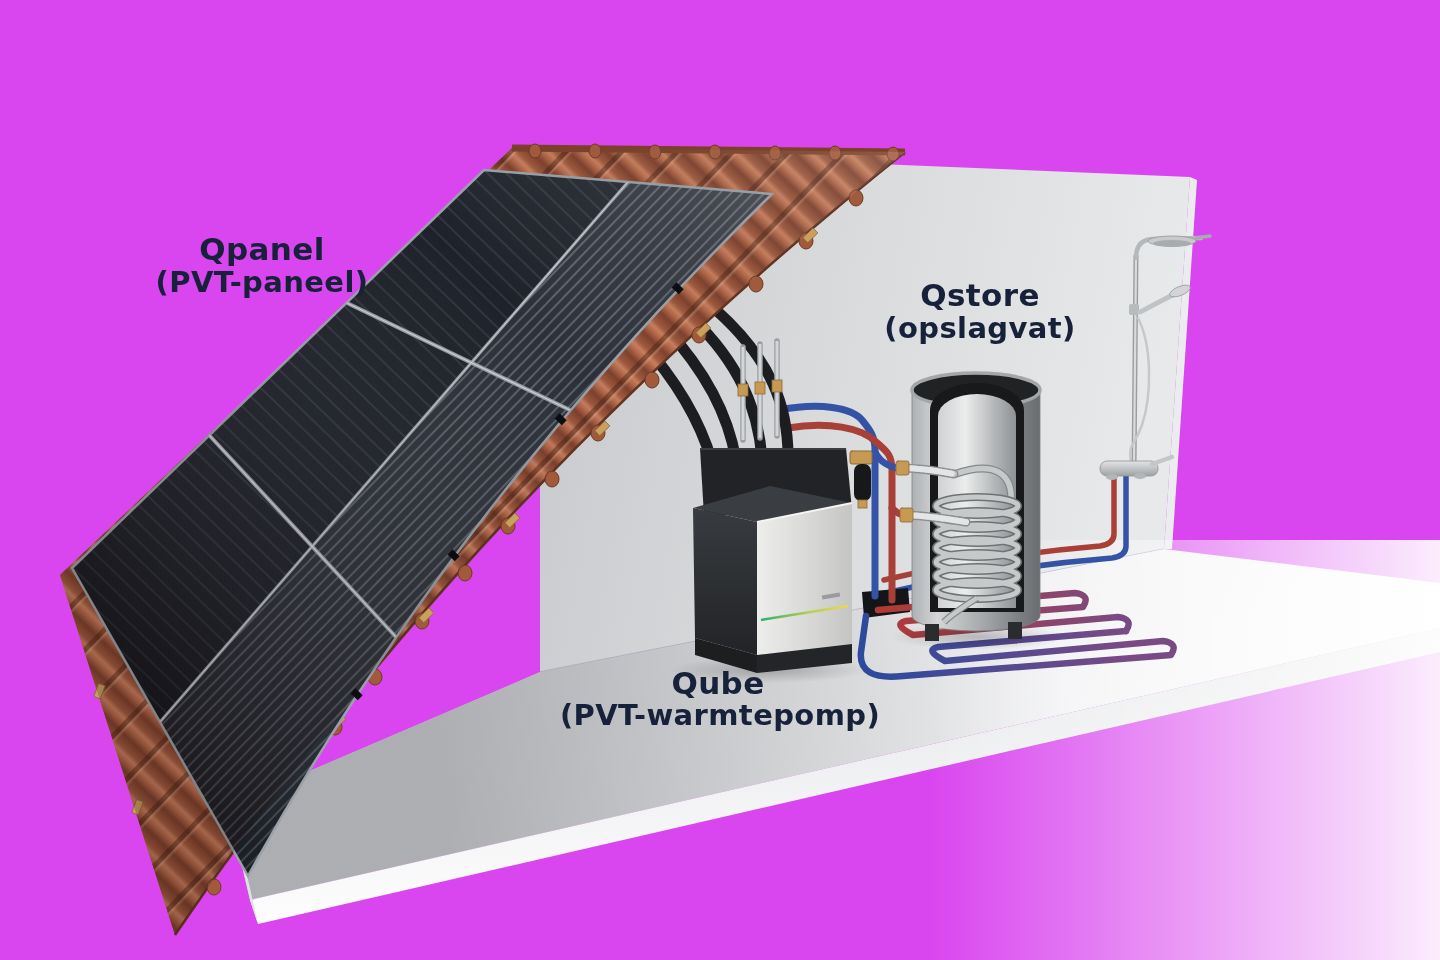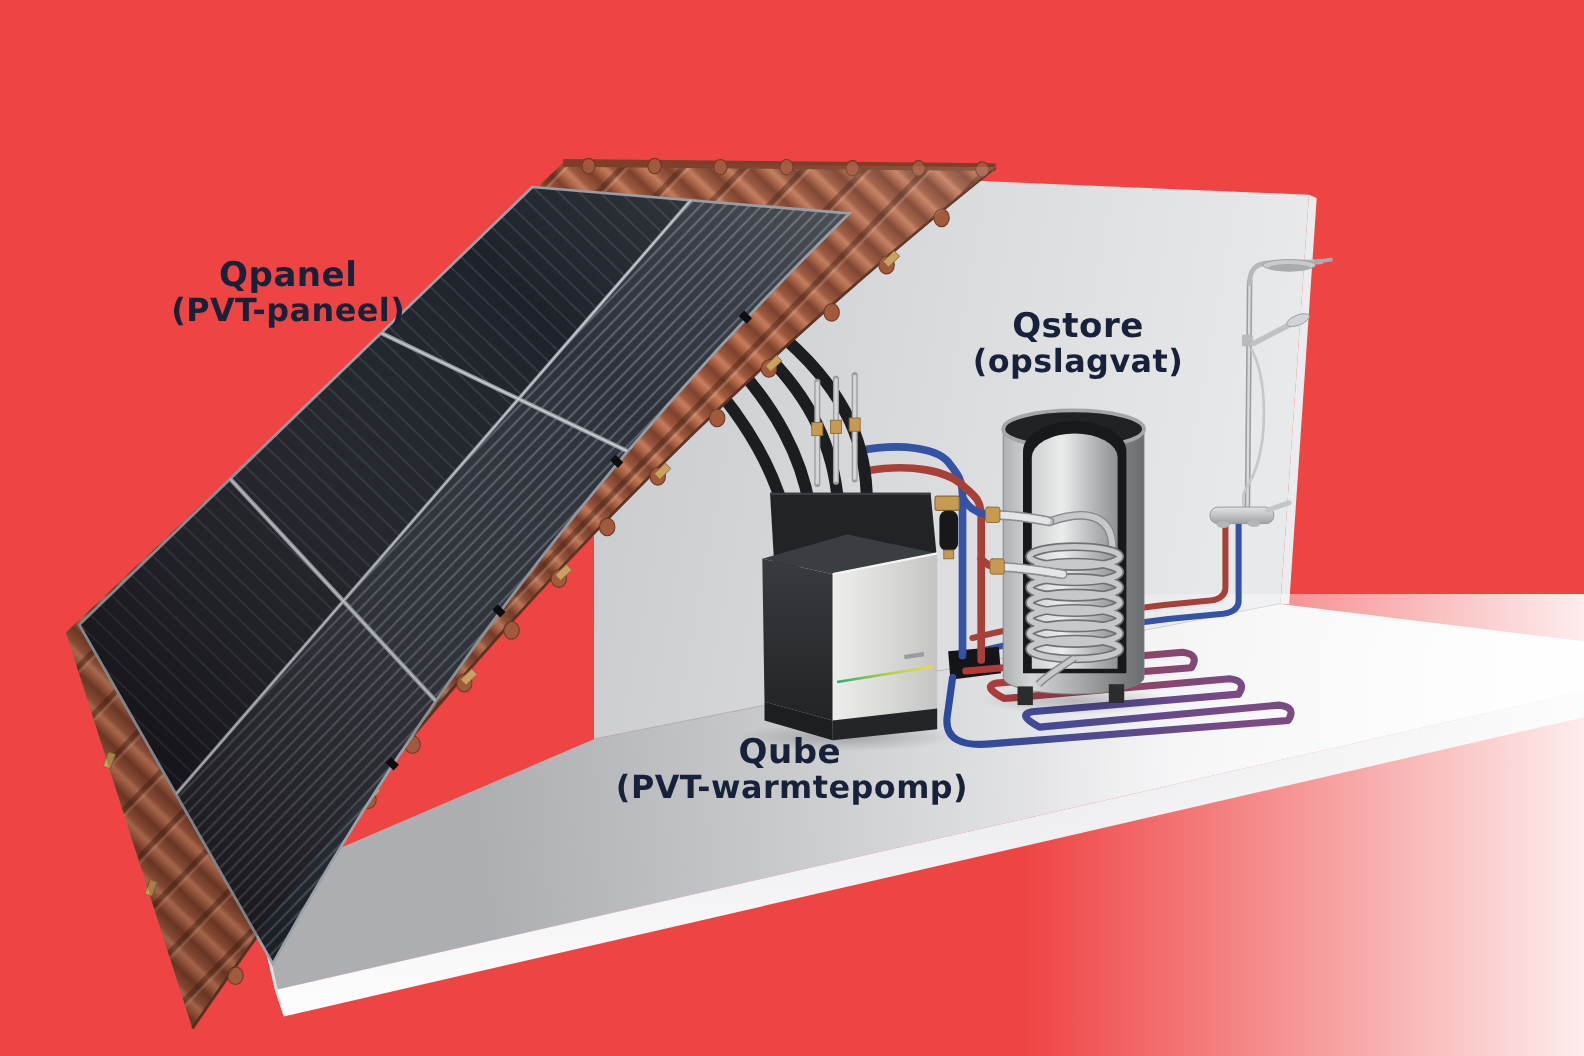--- a/index.html
+++ b/index.html
@@ -1,16 +1,16 @@
 <!DOCTYPE html>
 <html><head>
 <meta charset="utf-8">
 <style>
   html,body{margin:0;padding:0;background:#ffffff;}
-  .stage{width:1440px;height:960px;position:relative;overflow:hidden;background:#ef4444;}
+  .stage{width:1440px;height:960px;position:relative;overflow:hidden;background:#d946ef;}
   svg{display:block;}
   text{font-family:"DejaVu Sans","Liberation Sans",sans-serif;font-weight:bold;letter-spacing:0.4px;}
   .title{font-size:31px;}
   .subtitle{font-size:29px;}
 </style>
 </head>
 <body>
 
 <div class="stage">
 <svg width="1440" height="960" viewBox="0 0 1440 960">

